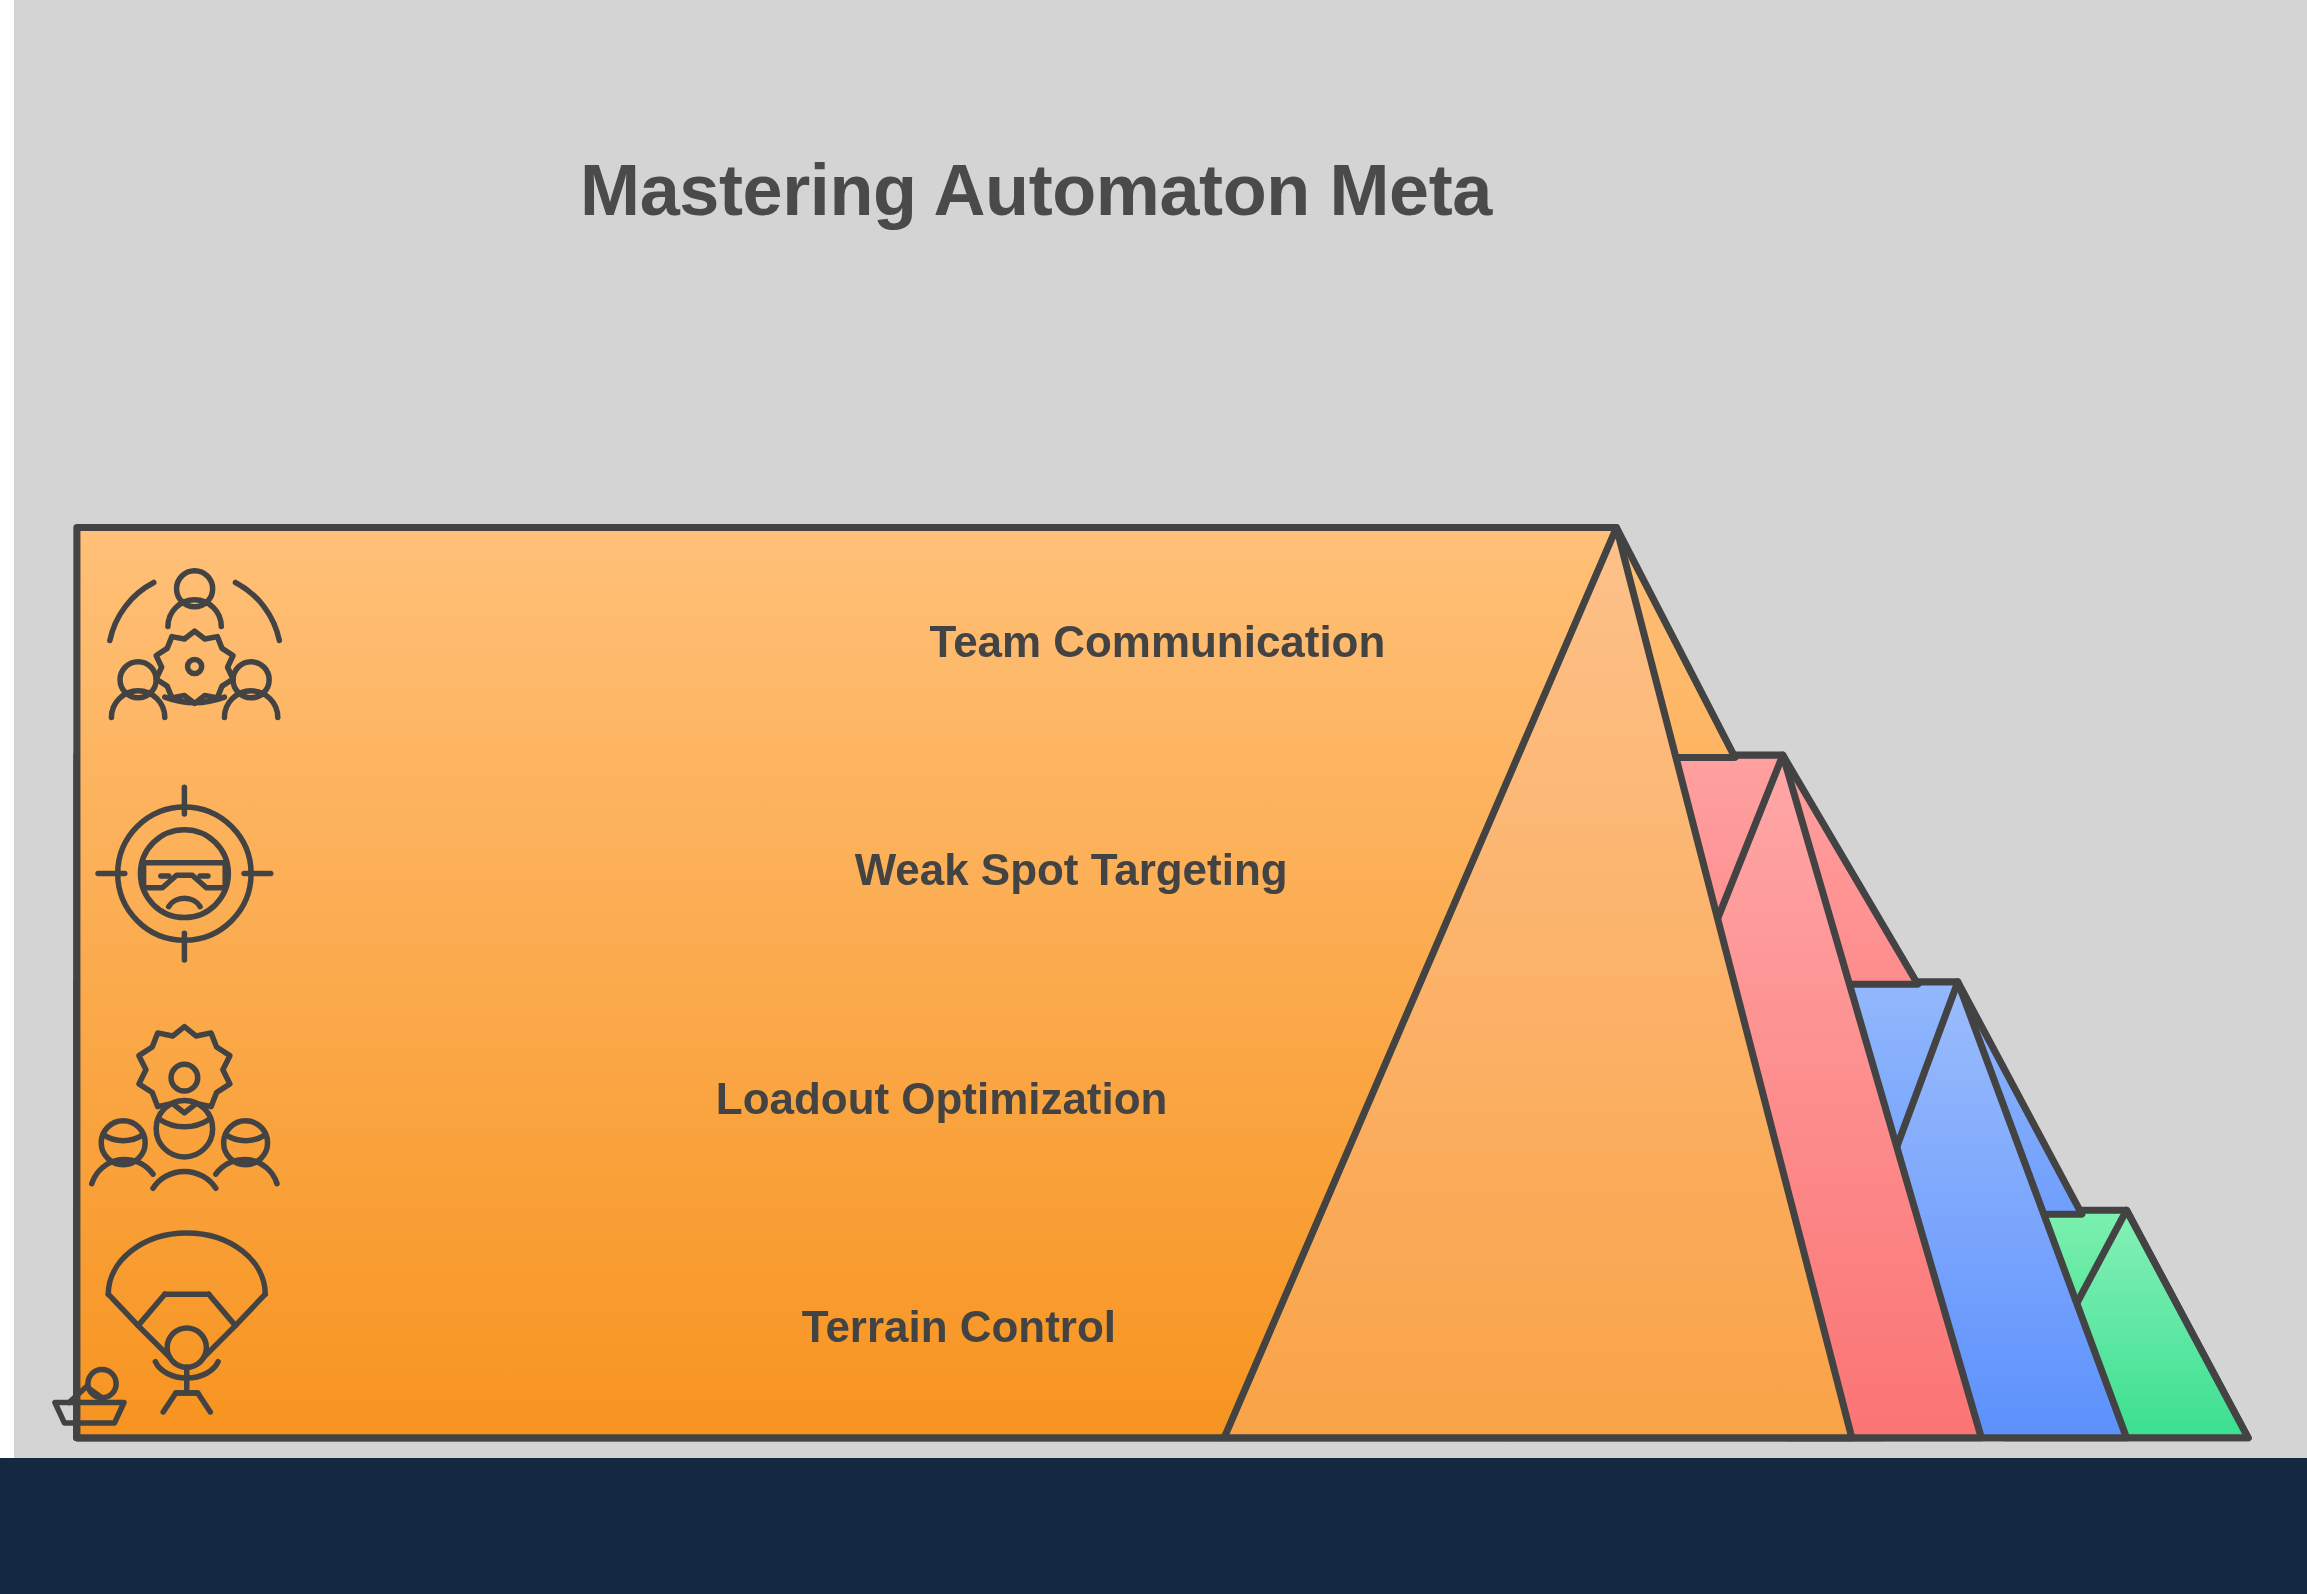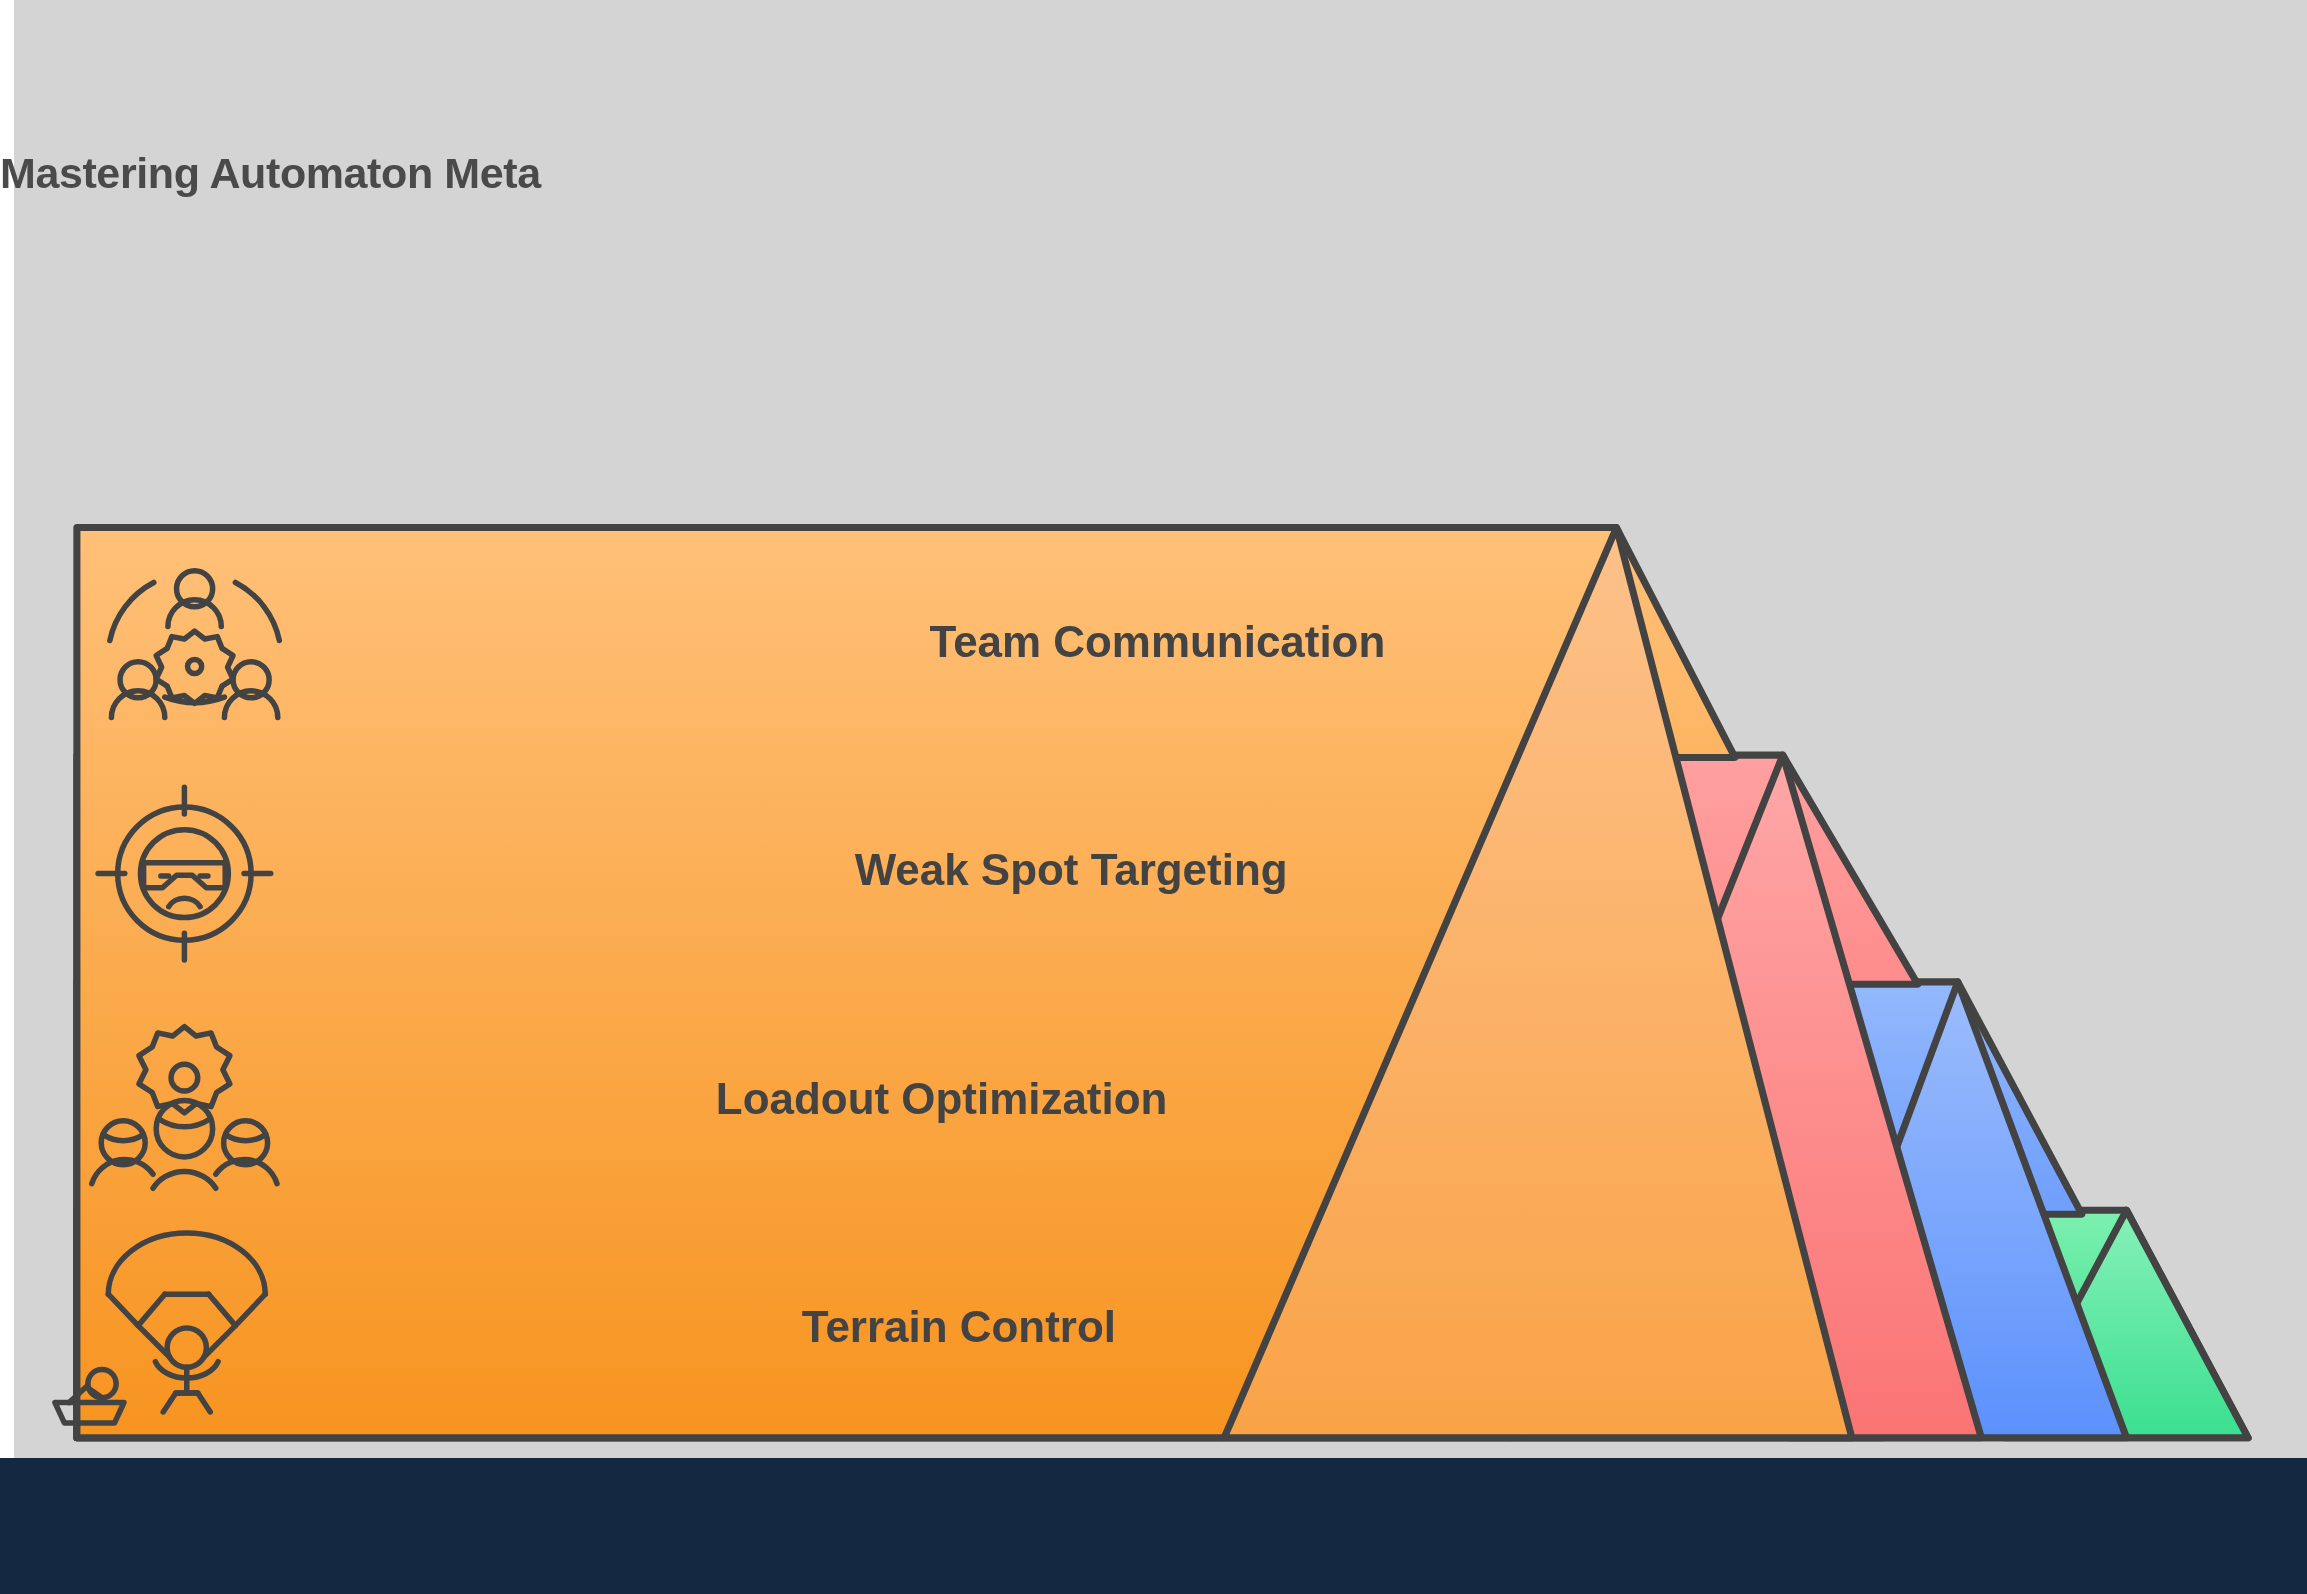--- a/index.html
+++ b/index.html
@@ -33,21 +33,22 @@
     top: 1458px;
     width: 2307px;
     height: 137px;
     background: #152842;
   }
   #chart-title {
     position: absolute;
     left: 0;
     top: 149px;
     width: 2072px;
-    font-size: 43px;
+    text-align: center;
+    font-size: 72px;
     font-weight: bold;
     color: #4a4a4a;
     letter-spacing: -0.4px;
     font-family: "Liberation Sans", sans-serif;
   }
   svg.mountains {
     position: absolute;
     left: 0;
     top: 0;
     width: 2307px;

